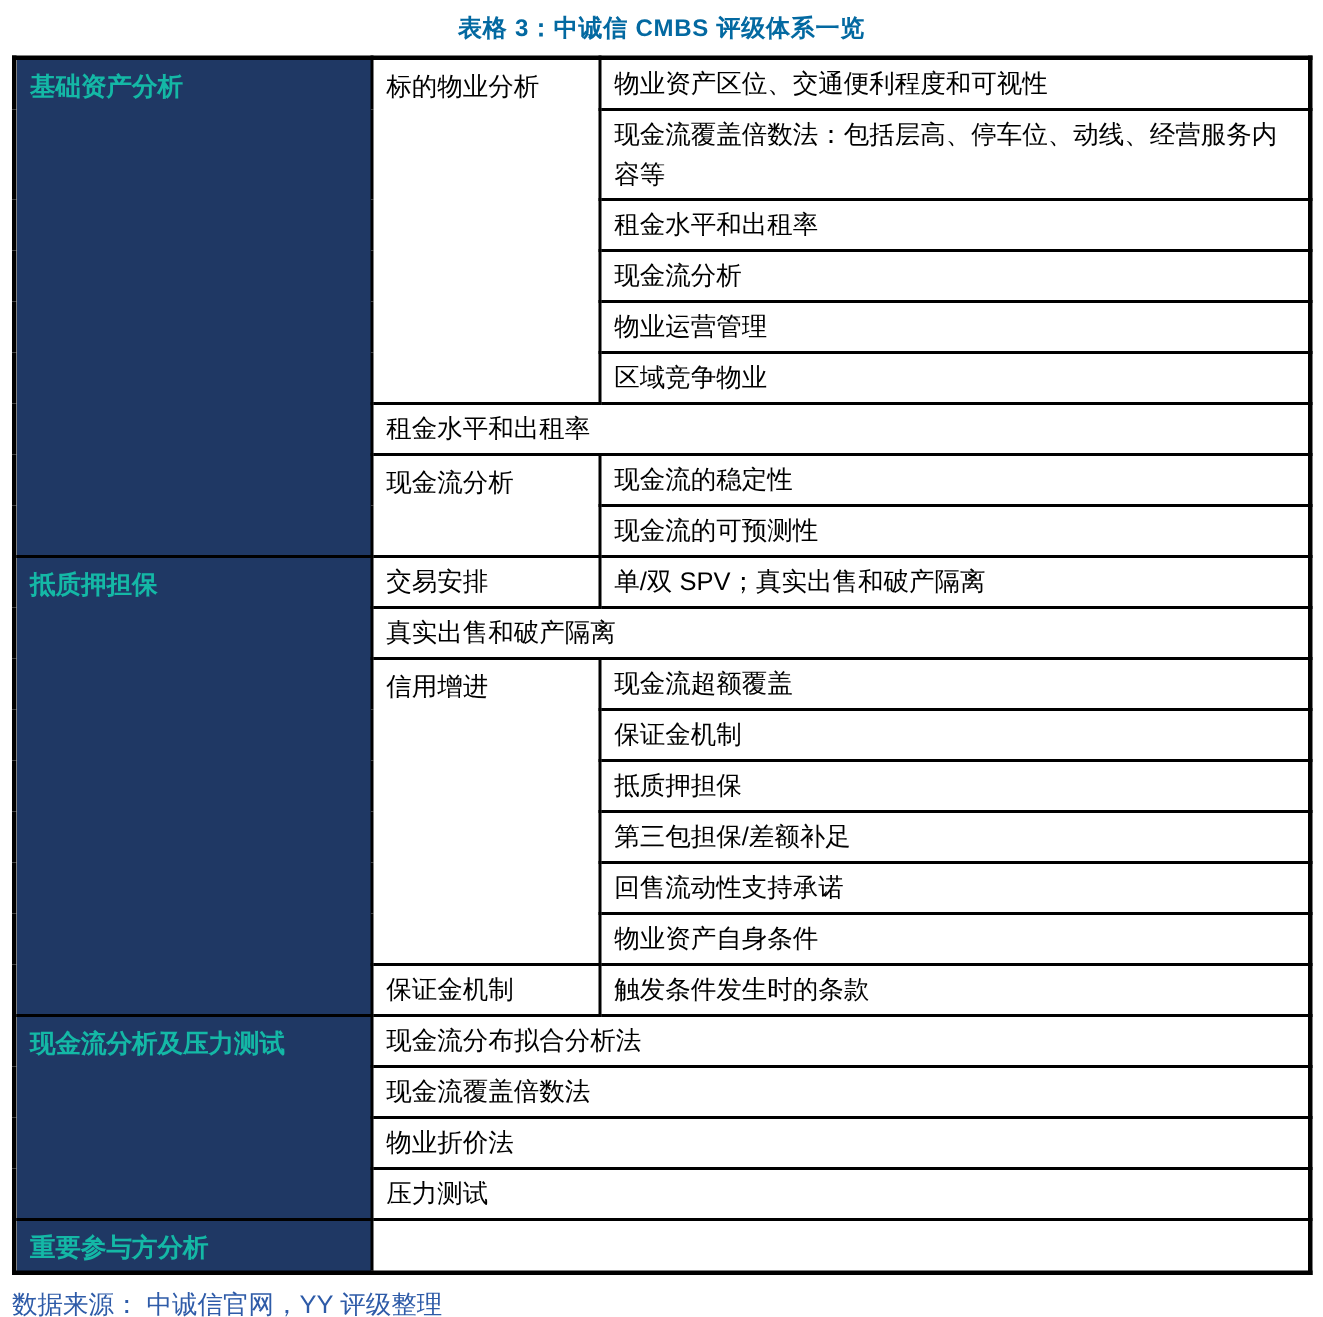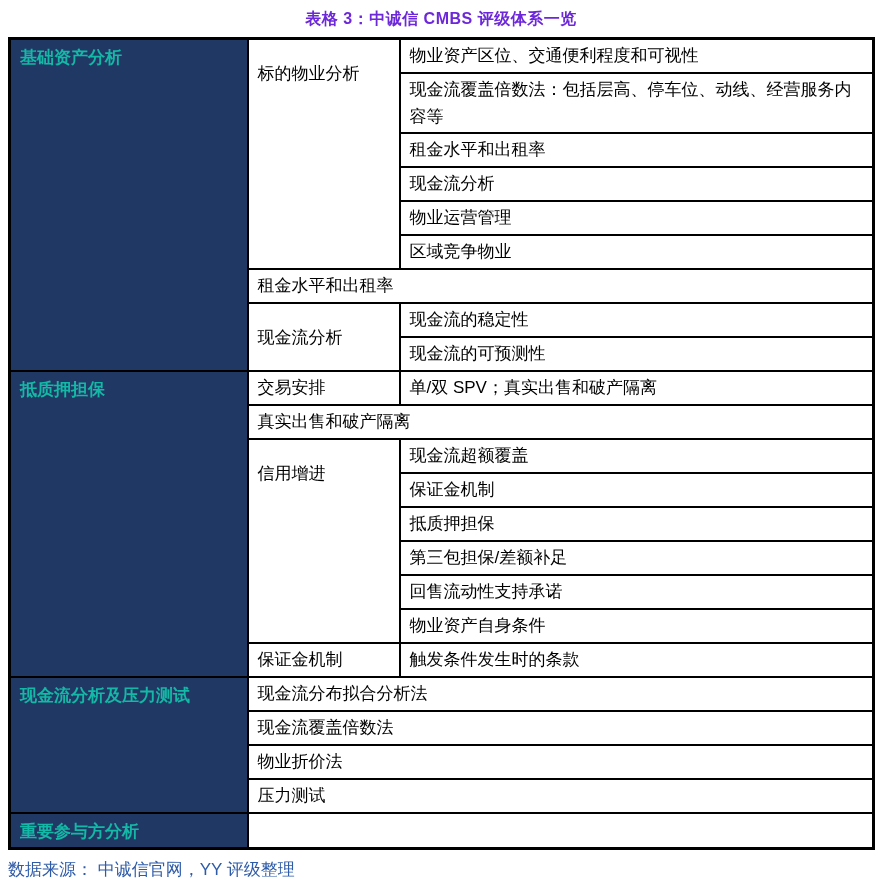--- a/index.html
+++ b/index.html
@@ -7,21 +7,21 @@
     margin: 0; padding: 0;
     width: 882px; height: 878px;
     background: #ffffff;
     font-family: "Liberation Sans", sans-serif;
     overflow: hidden;
   }
   .page-title {
     text-align: center;
     font-weight: bold;
     font-size: 16px;
-    color: #6d28d9;
+    color: #0369a1;
     padding: 9px 0 7px 0;
     letter-spacing: 0.5px;
   }
   table.rating-table {
     border-collapse: collapse;
     table-layout: fixed;
     margin-left: 8px;
     width: 864px;
     border: 3px solid #000000;
   }
@@ -36,21 +36,21 @@
     word-break: break-all;
     overflow: hidden;
   }
   .rating-table td.cat {
     background: #1F3864;
     color: #14b8a6;
     font-weight: bold;
     vertical-align: top;
     padding-top: 4px;
   }
-  .rating-table td.topalign { vertical-align: top; padding-top: 20px; }
+  .rating-table td.topalign { vertical-align: top; padding-top: 4px; }
   .source-note {
     font-size: 17px;
     color: #2E5BA8;
     margin: 8px 0 0 8px;
   }
 </style>
 </head>
 <body>
 
 <div class="page-title">表格 3：中诚信 CMBS 评级体系一览</div>

